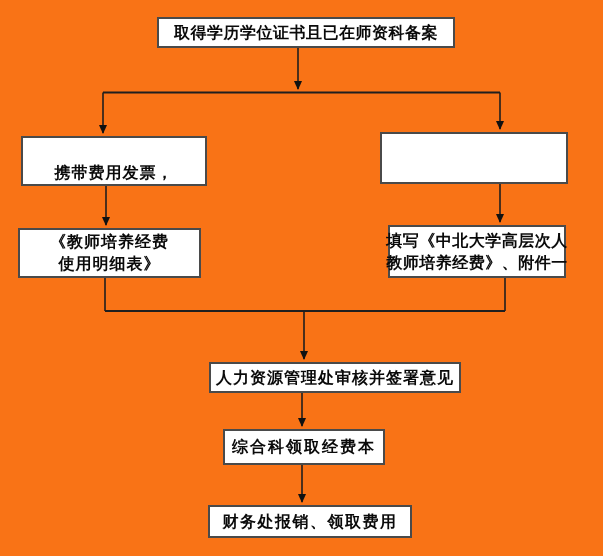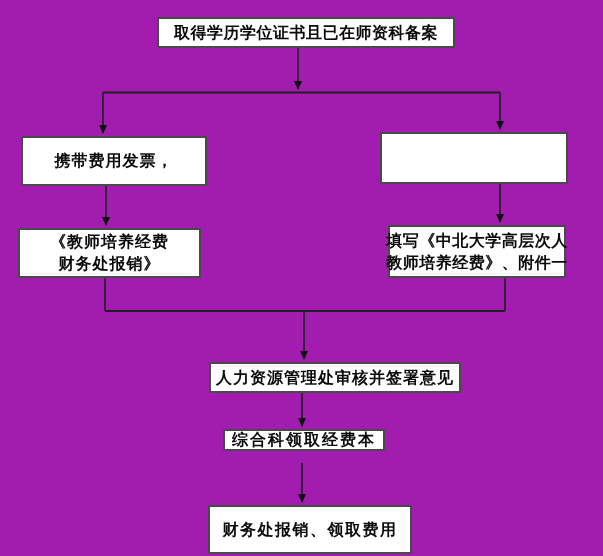--- a/index.html
+++ b/index.html
@@ -5,21 +5,21 @@
   html, body {
     margin: 0;
     padding: 0;
     background: #ffffff;
     font-family: "Liberation Sans", "DejaVu Sans", sans-serif;
   }
   .canvas {
     position: relative;
     width: 603px;
     height: 556px;
-    background: #a21caf;
+    background: #f97316;
     overflow: hidden;
   }
   .connectors {
     position: absolute;
     left: 0;
     top: 0;
     width: 603px;
     height: 556px;
   }
   .node {
@@ -34,27 +34,27 @@
     text-align: center;
     font-weight: bold;
     color: #0a0a0a;
     font-size: 16px;
     line-height: 22px;
     letter-spacing: 1px;
     white-space: nowrap;
   }
   .node .line { display: block; }
   .n-start   { left: 157px; top: 17px;  width: 298px; height: 31px; letter-spacing: 0.5px; }
-  .n-left1   { left: 21px;  top: 136px; width: 186px; height: 50px; }
+  .n-left1   { left: 21px;  top: 136px; width: 186px; height: 50px; justify-content: flex-end; }
   .n-right1  { left: 380px; top: 132px; width: 188px; height: 52px; }
   .n-left2   { left: 18px;  top: 228px; width: 183px; height: 50px; }
   .n-right2  { left: 388px; top: 225px; width: 178px; height: 53px; letter-spacing: 0.5px; }
   .n-review  { left: 183px; top: 362px; width: 252px; height: 31px; margin-left: 26px; }
-  .n-collect { left: 223px; top: 429px; width: 162px; height: 22px; letter-spacing: 2px; }
-  .n-finance { left: 208px; top: 505px; width: 204px; height: 49px; letter-spacing: 1.5px; }
+  .n-collect { left: 223px; top: 429px; width: 162px; height: 36px; letter-spacing: 2px; }
+  .n-finance { left: 208px; top: 505px; width: 204px; height: 33px; letter-spacing: 1.5px; }
 </style>
 </head>
 <body>
 
 <div class="canvas">
 
   <svg class="connectors" viewBox="0 0 603 556" xmlns="http://www.w3.org/2000/svg" aria-hidden="true">
     <defs>
       <marker id="arrow" markerUnits="userSpaceOnUse" markerWidth="12" markerHeight="12" refX="8" refY="4" orient="auto">
         <path d="M0,0 L9,4 L0,8 Z" fill="#111111"></path>
@@ -92,21 +92,21 @@
 
   <div class="node n-left1">
     <span class="line">携带费用发票，</span>
   </div>
 
   <div class="node n-right1">
   </div>
 
   <div class="node n-left2">
     <span class="line">《教师培养经费</span>
-    <span class="line">财务处报销》</span>
+    <span class="line">使用明细表》</span>
   </div>
 
   <div class="node n-right2">
     <span class="line">填写《中北大学高层次人</span>
     <span class="line">教师培养经费》、附件一</span>
   </div>
 
   <div class="node n-review">
     <span class="line">人力资源管理处审核并签署意见</span>
   </div>

